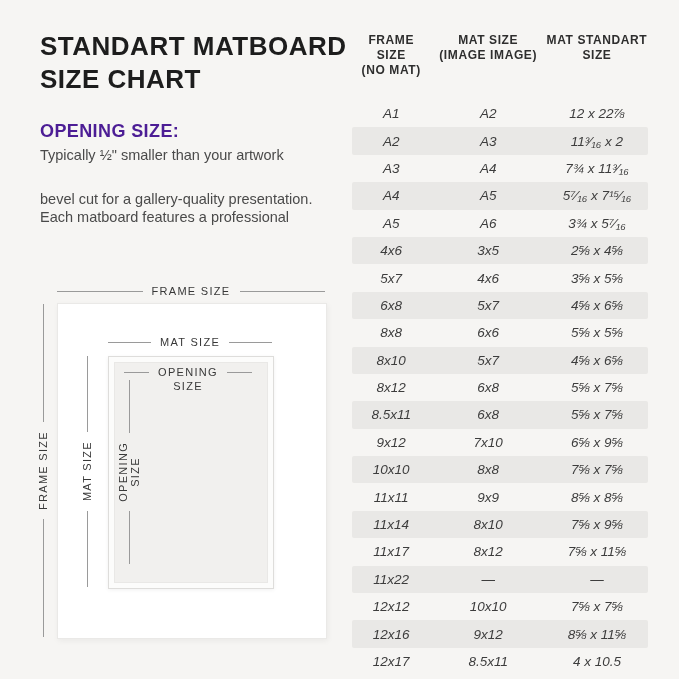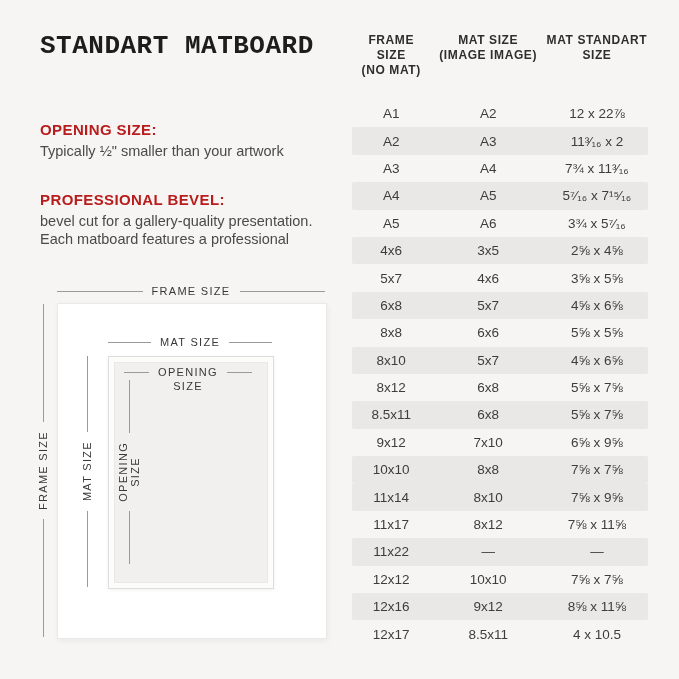--- a/index.html
+++ b/index.html
@@ -19,28 +19,28 @@
     width:679px;height:679px;
     background:var(--page-bg);
     font-family:"Liberation Sans","DejaVu Sans",sans-serif;
     overflow:hidden;
     margin:0 auto;
   }
   
   .title{
     position:absolute;left:40px;top:30px;
     font-size:26px;font-weight:700;letter-spacing:.5px;
-    line-height:33px;color:var(--text-dark);font-family:Liberation Mono, monospace;
+    line-height:33px;color:var(--text-dark);
   }
   .text-section{position:absolute;left:40px;width:300px;}
   .sec-opening{top:121px;}
   .sec-bevel{top:191px;}
   .sec-heading{
-    font-size:15px;font-weight:700;letter-spacing:.4px;
-    color:#b91c1c;margin:0 0 5px 0;
+    font-size:18px;font-weight:700;letter-spacing:.4px;
+    color:#4c1d95;margin:0 0 5px 0;
   }
   .sec-line{
     font-size:14.5px;color:var(--text-body);line-height:17.5px;margin:0;
   }
   
   .diagram{position:absolute;left:30px;top:282px;width:312px;height:375px;}
   .h-label{position:absolute;display:flex;align-items:center;gap:9px;}
   .h-label .hline{flex:1;height:1px;background:var(--line-gray);}
   .h-label .htext{
     font-size:11px;letter-spacing:1.3px;color:#383838;
@@ -77,41 +77,41 @@
   
   .size-table{position:absolute;left:352px;top:33px;width:296px;}
   .thead{display:grid;grid-template-columns:26.5% 39% 34.5%;margin-bottom:22px;}
   .th{
     text-align:center;font-size:12px;font-weight:700;letter-spacing:.6px;
     color:#2e2e2e;line-height:15px;
   }
   .tbody{display:block;}
   .tr{
     display:grid;grid-template-columns:26.5% 39% 34.5%;
-    height:27.4px;align-items:center;border-radius:2px;
+    height:27.4px;align-items:center;border-radius:2px;font-style:italic;
   }
   .tr.shaded{background:var(--row-shade);}
   .td{text-align:center;font-size:13.5px;color:var(--text-mid);}
 </style>
 </head>
 <body>
 
 <div class="canvas">
 
   <div class="title">
     <div>STANDART MATBOARD</div>
+    <div>SIZE CHART</div>
   </div>
 
   <div class="text-section sec-opening">
     <p class="sec-heading">OPENING SIZE:</p>
     <p class="sec-line">Typically ½" smaller than your artwork</p>
   </div>
 
   <div class="text-section sec-bevel">
-    <p class="sec-heading">PROFESSIONAL BEVEL:</p>
     <p class="sec-line">bevel cut for a gallery-quality presentation.</p>
     <p class="sec-line">Each matboard features a professional</p>
   </div>
 
   <div class="diagram">
 
     <div class="h-label frame-hl">
       <span class="hline"></span>
       <span class="htext">FRAME SIZE</span>
       <span class="hline"></span>
@@ -238,20 +238,25 @@
         <div class="tr">
           <div class="td">9x12</div>
           <div class="td">7x10</div>
           <div class="td">6⅝ x 9⅝</div>
         </div>
         <div class="tr shaded">
           <div class="td">10x10</div>
           <div class="td">8x8</div>
           <div class="td">7⅝ x 7⅝</div>
         </div>
+        <div class="tr">
+          <div class="td">11x11</div>
+          <div class="td">9x9</div>
+          <div class="td">8⅝ x 8⅝</div>
+        </div>
         <div class="tr shaded">
           <div class="td">11x14</div>
           <div class="td">8x10</div>
           <div class="td">7⅝ x 9⅝</div>
         </div>
         <div class="tr">
           <div class="td">11x17</div>
           <div class="td">8x12</div>
           <div class="td">7⅝ x 11⅝</div>
         </div>

